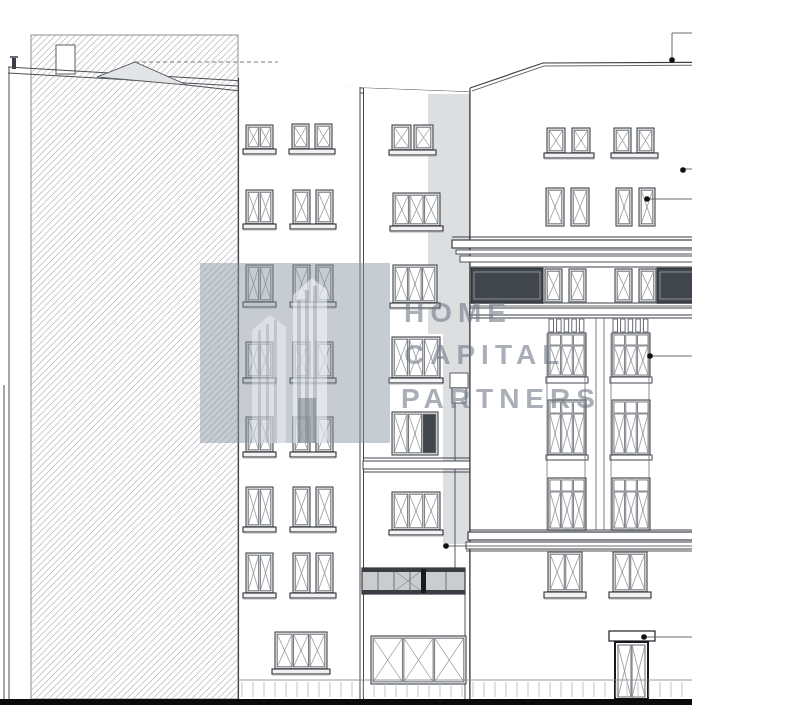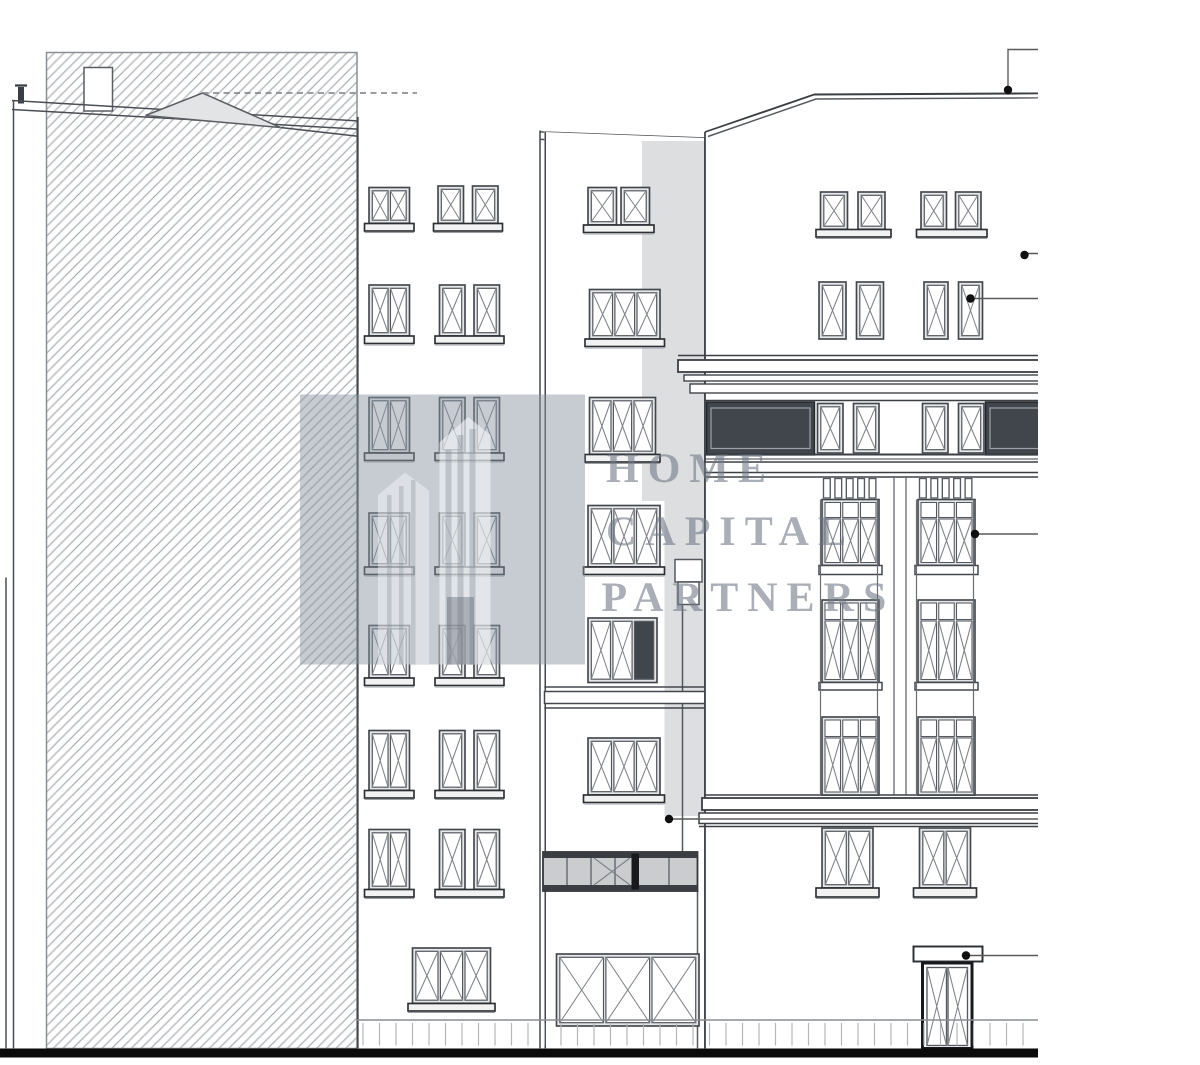--- a/index.html
+++ b/index.html
@@ -1,17 +1,17 @@
 <!DOCTYPE html>
 <html><head>
 <meta charset="utf-8">
 <style>
   html,body{margin:0;padding:0;background:#fff;}
   .canvas{position:relative;width:692px;height:710px;background:#fff;overflow:hidden;
-          font-family:Liberation Serif, serif;}
+          font-family:Liberation Sans, sans-serif;}
   .canvas svg{position:absolute;left:0;top:0;}
   .wm-text{position:absolute;font-weight:bold;font-size:28px;letter-spacing:6px;
            color:rgba(114,122,135,0.60);line-height:1;white-space:nowrap;}
   #wm-line-1{left:404px;top:299px;}
   #wm-line-2{left:404px;top:341px;}
   #wm-line-3{left:401px;top:385px;}
 </style>
 </head>
 <body>
 

